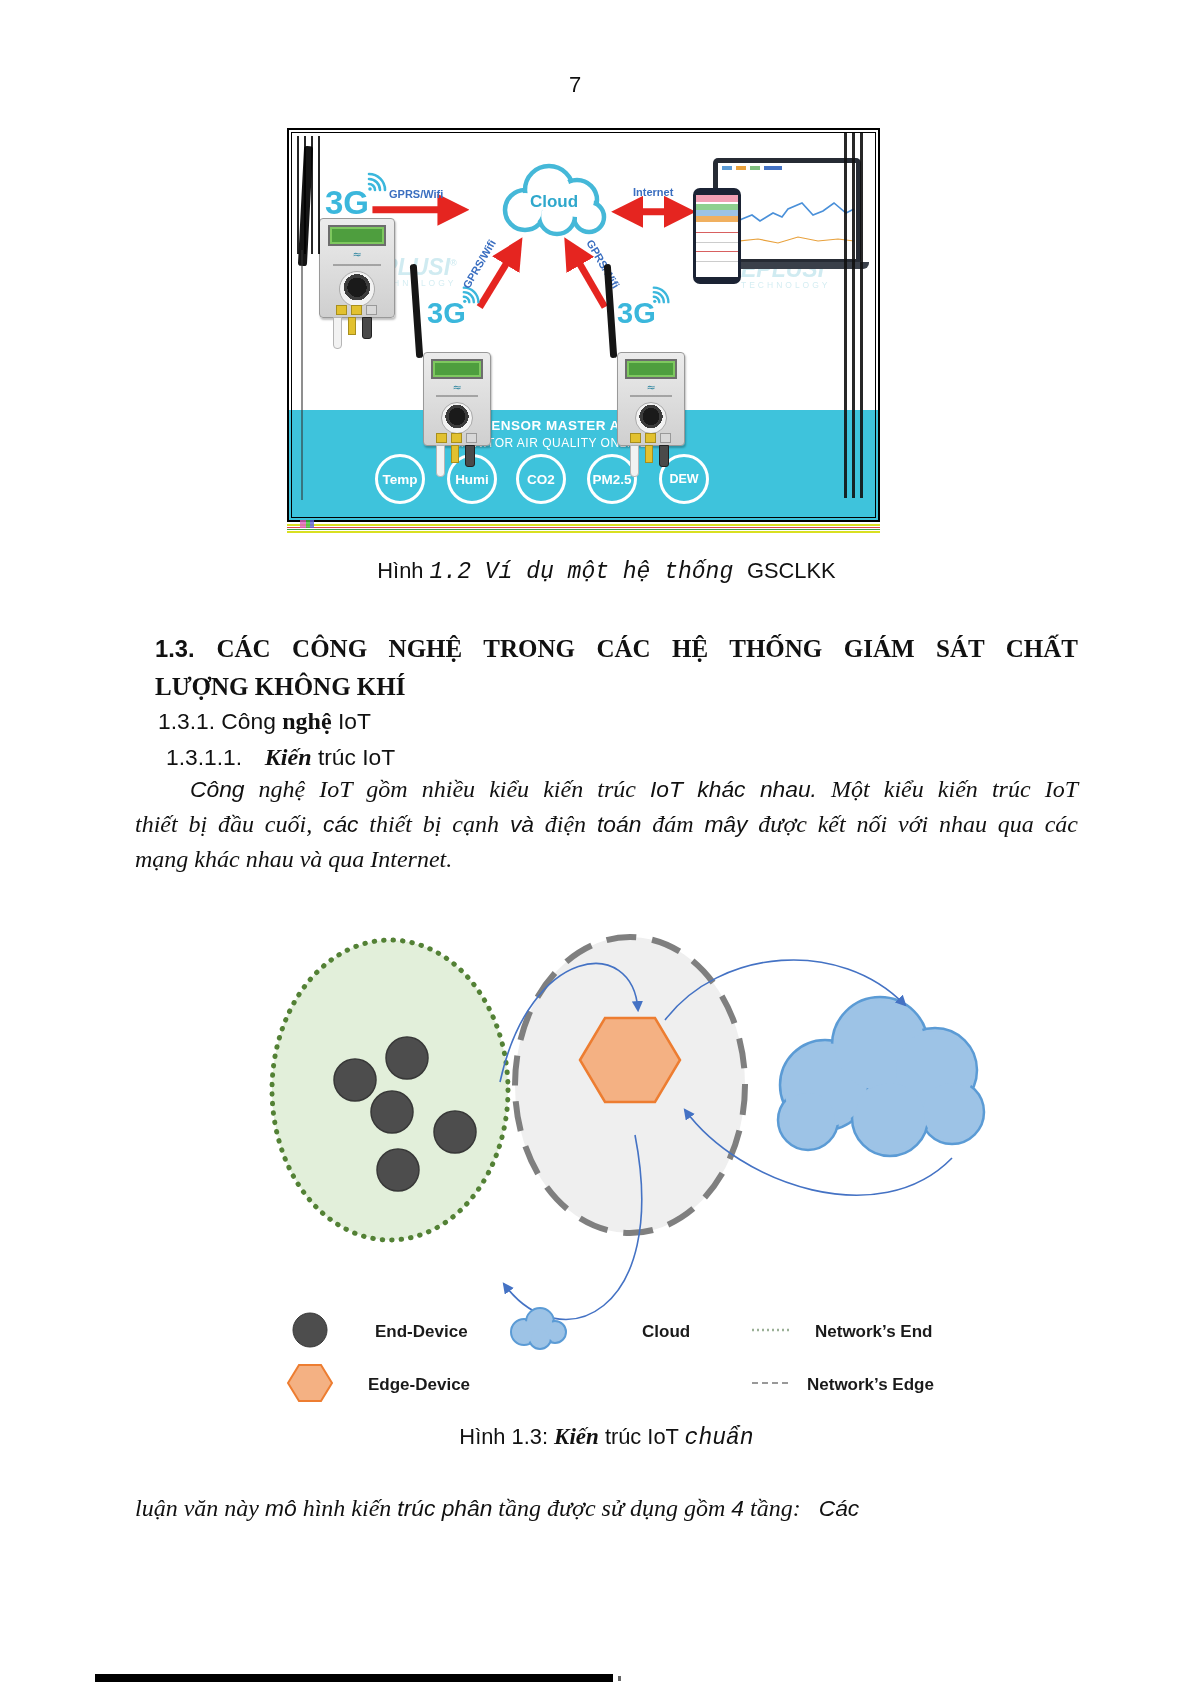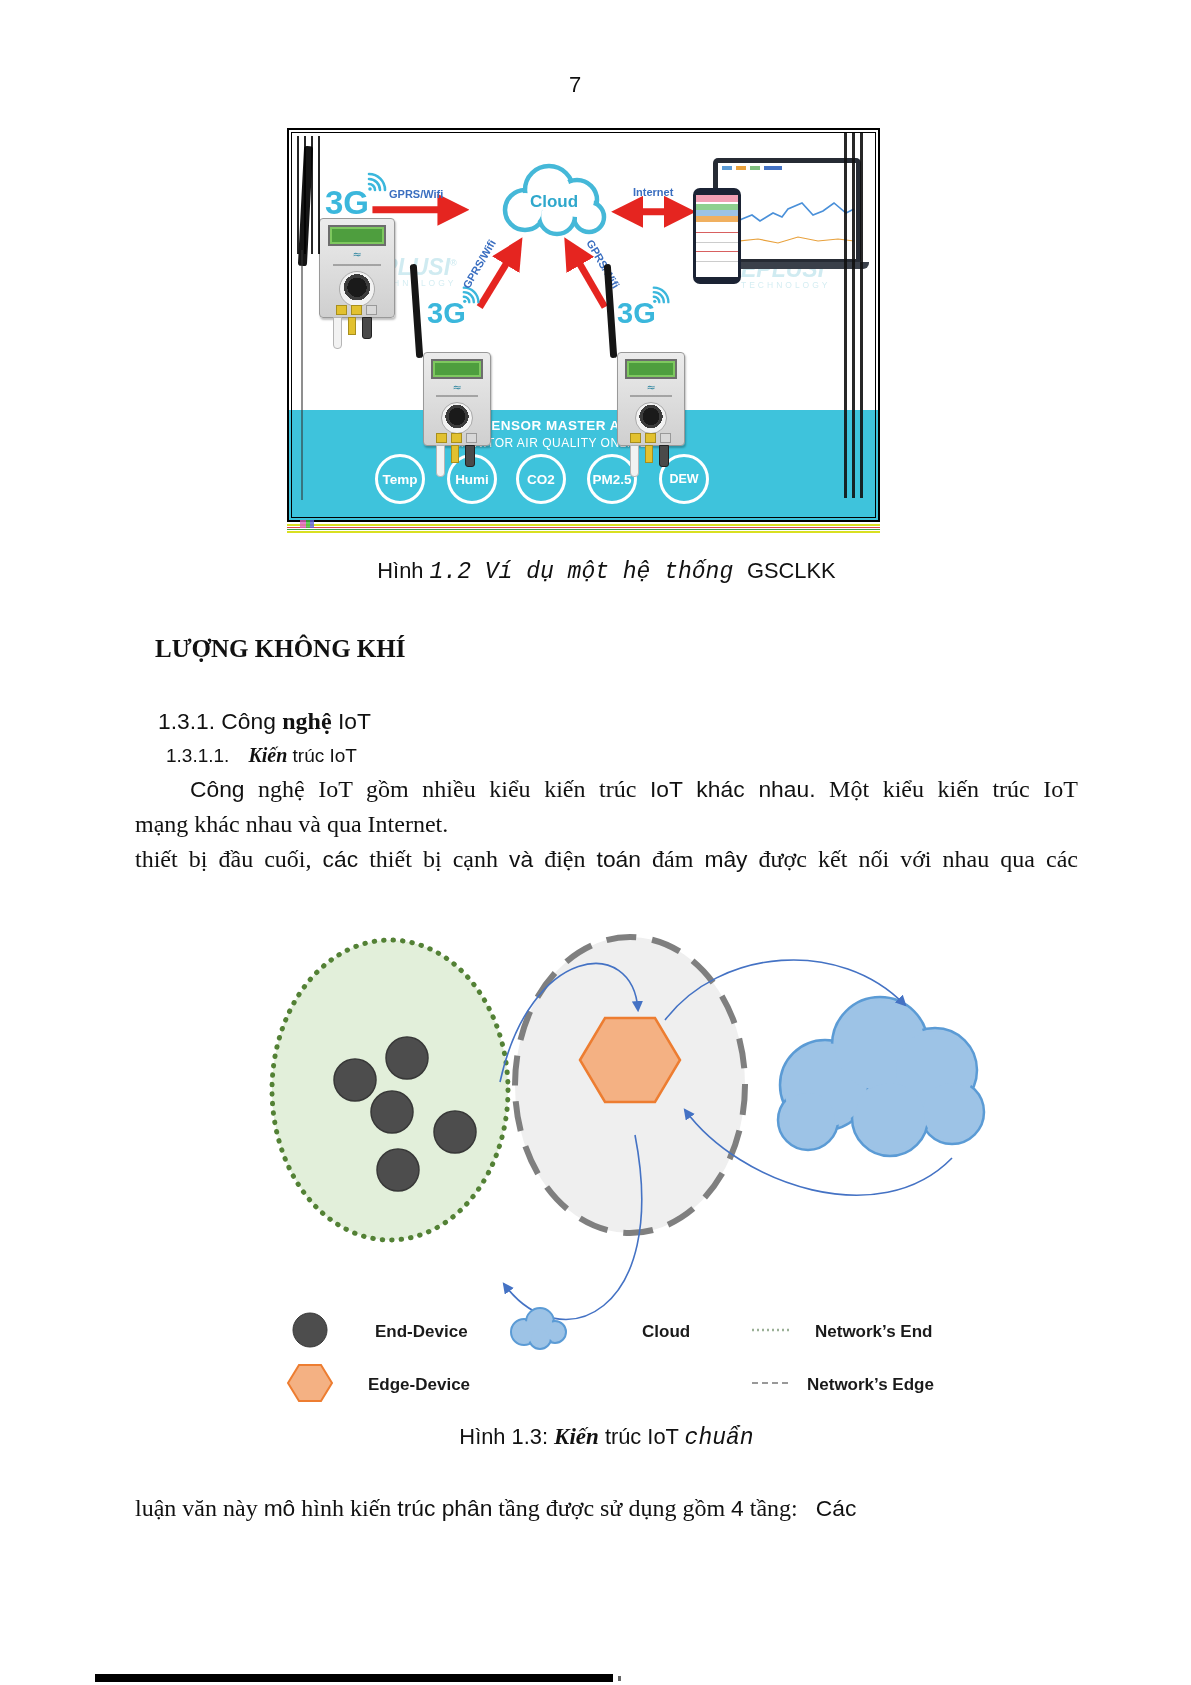--- a/index.html
+++ b/index.html
@@ -113,25 +113,25 @@
     background:linear-gradient(90deg,#e060c0 0 40%,#40c040 40% 70%,#6060e0 70%);opacity:.8;}
 
   
   .caption{position:absolute;left:135px;width:943px;text-align:center;font-size:23px;}
   .cap12{top:558px;}
   .cap13{top:1424px;}
 
   .h13{position:absolute;left:155px;top:630px;width:923px;font-size:25px;font-weight:bold;line-height:38px;}
   .justify-last{text-align:justify;text-align-last:justify;}
   .h131 {position:absolute;left:158px;top:708px;font-size:24px;text-align:right;}
-  .h1311{position:absolute;left:166px;top:744px;font-size:20px;}
+  .h1311{position:absolute;left:166px;top:744px;font-size:24px;}
 
   .para{position:absolute;left:135px;width:943px;font-size:24px;line-height:35px;}
   .p1{top:772px;} .p2{top:1490px;line-height:37px;}
-  .line{display:block;}
+  .line{display:block;font-style:italic;}
   .indent{padding-left:55px;}
 
   .footer-bar{position:absolute;left:95px;top:1674px;width:518px;height:8px;background:#000;}
   .footer-tick{position:absolute;left:618px;top:1676px;width:3px;height:5px;background:#666;}
 
   
   .lg{font-family:"Liberation Sans","DejaVu Sans",sans-serif;font-weight:bold;font-size:17px;fill:#1a1a1a;}
 </style>
 </head>
 <body>
@@ -311,29 +311,30 @@
     <div class="sensor-circle sc4">PM2.5</div>
     <div class="sensor-circle sc5">DEW</div>
   </div>
 </div>
 <div class="fig12-stripes"></div>
 <div class="speck"></div>
 
 <div class="caption cap12"><span class="f-s">Hình </span><span class="f-ri">1.2 Ví dụ một hệ thống </span><span class="f-s">GSCLKK</span></div>
 
 <div class="h13">
+  <div class="justify-last"><span class="f-s">1.3. </span><span class="f-rb">CÁC CÔNG NGHỆ TRONG CÁC HỆ THỐNG GIÁM SÁT CHẤT</span></div>
   <div><span class="f-rb">LƯỢNG KHÔNG KHÍ</span></div>
 </div>
 <div class="h131"><span class="f-s">1.3.1. Công </span><span class="f-rb">nghệ</span><span class="f-s"> IoT</span></div>
 <div class="h1311"><span class="f-s">1.3.1.1. </span><span class="f-rbi">Kiến</span><span class="f-s"> trúc IoT</span></div>
 
 <div class="para p1">
   <span class="line justify-last indent"><span class="f-s">Công</span><span class="f-r"> nghệ IoT gồm nhiều kiểu kiến trúc </span><span class="f-s">IoT khác nhau.</span><span class="f-r"> Một kiểu kiến trúc IoT</span></span>
+  <span class="line justify-last"><span class="f-r">thiết bị đầu cuối, </span><span class="f-s">các</span><span class="f-r"> thiết bị cạnh </span><span class="f-s">và</span><span class="f-r"> điện </span><span class="f-s">toán</span><span class="f-r"> đám </span><span class="f-s">mây</span><span class="f-r"> được kết nối với nhau qua các</span></span>
   <span class="line"><span class="f-r">mạng khác nhau và qua Internet.</span></span>
-  <span class="line justify-last"><span class="f-r">thiết bị đầu cuối, </span><span class="f-s">các</span><span class="f-r"> thiết bị cạnh </span><span class="f-s">và</span><span class="f-r"> điện </span><span class="f-s">toán</span><span class="f-r"> đám </span><span class="f-s">mây</span><span class="f-r"> được kết nối với nhau qua các</span></span>
 </div>
 
 <svg class="abs" style="left:240px;top:920px" width="760" height="490" viewBox="0 0 760 490">
   <defs>
     <marker id="ab" viewBox="0 0 10 10" refX="8" refY="5" markerWidth="7" markerHeight="7" orient="auto-start-reverse">
       <path d="M0,0 L10,5 L0,10 z" fill="#4472C4"></path>
     </marker>
   </defs>
 
   <ellipse cx="150" cy="170" rx="118" ry="150" fill="#E2EFDA" stroke="#538135" stroke-width="5" stroke-dasharray="0.5 9" stroke-linecap="round"></ellipse>

